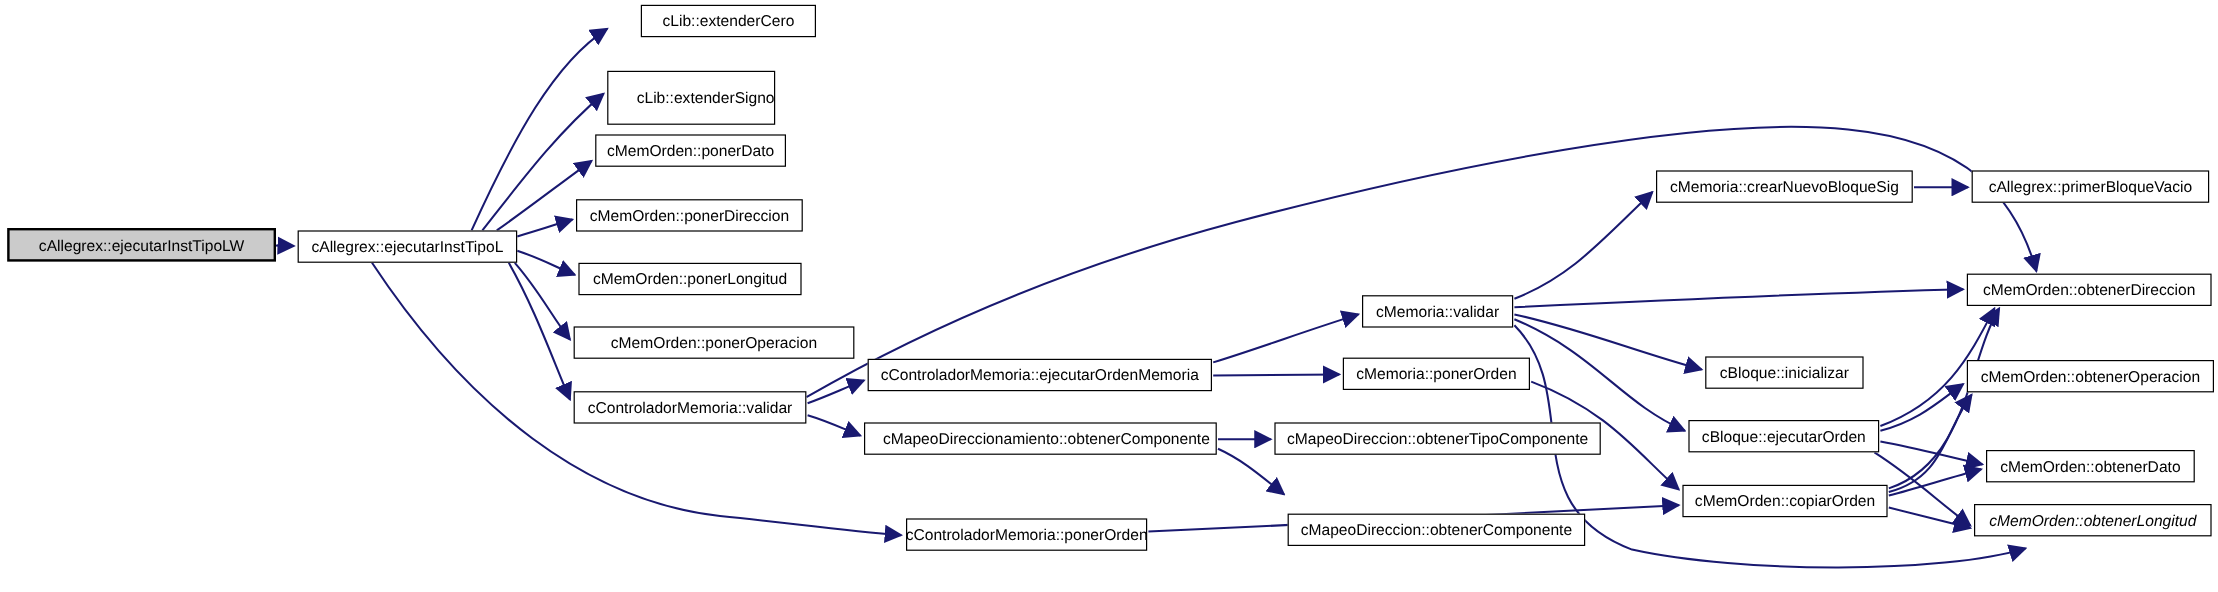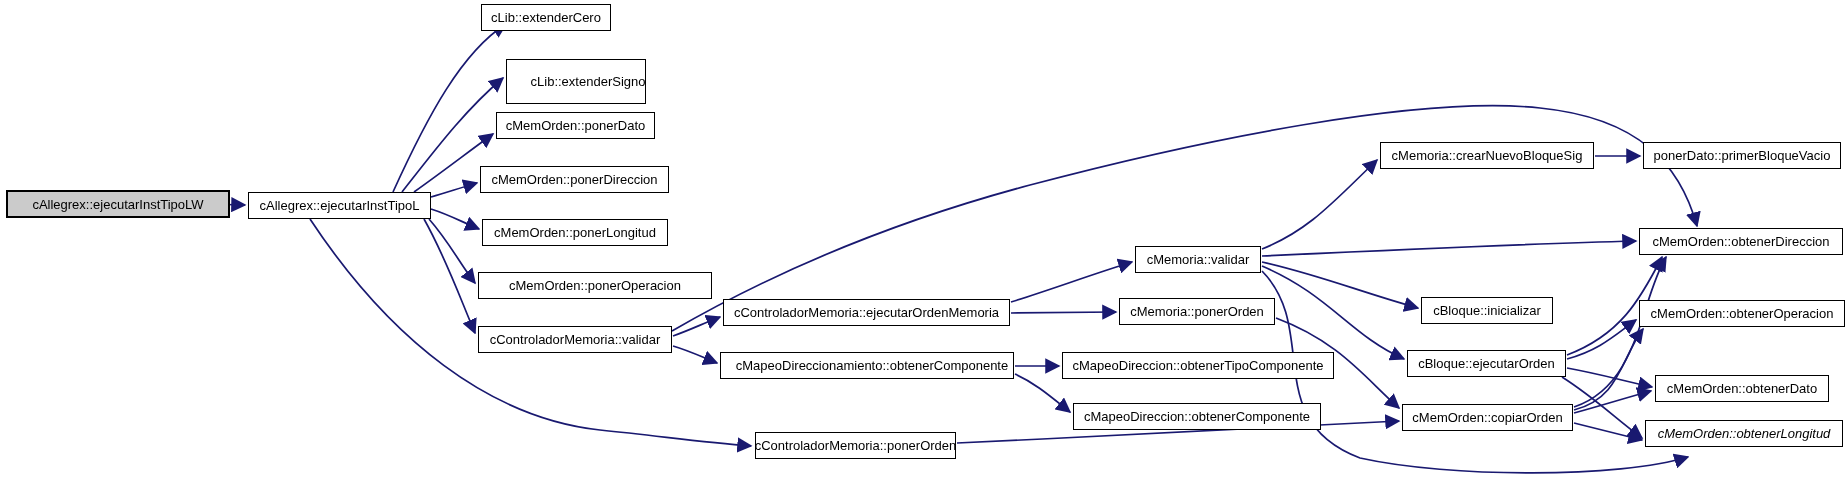--- a/index.html
+++ b/index.html
@@ -66,37 +66,37 @@
         <path class="edge" d="M1562,377 C1595,398 1615,418 1642,438" marker-end="url(#arrow)"></path>
         <path class="edge" d="M1574,407 C1640,385 1640,300 1666,257" marker-end="url(#arrow)"></path>
         <path class="edge" d="M1574,410 C1620,398 1620,360 1643,329" marker-end="url(#arrow)"></path>
         <path class="edge" d="M1574,413 C1600,406 1625,398 1651,391" marker-end="url(#arrow)"></path>
         <path class="edge" d="M1574,423 C1598,429 1618,434 1642,440" marker-end="url(#arrow)"></path>
       </g>
   </svg>
   <div>
       <div class="node focus" style="left: 6px; top: 190px; width: 224px; height: 28px;">cAllegrex::ejecutarInstTipoLW</div>
       <div class="node" style="left: 248px; top: 192px; width: 183px; height: 27px;">cAllegrex::ejecutarInstTipoL</div>
-      <div class="node" style="left: 481px; top: 4px; width: 130px; height: 27px;">cLib::extenderCero</div>
+      <div class="node" style="left: 534px; top: 4px; width: 146px; height: 27px;">cLib::extenderCero</div>
       <div class="node" style="left: 506px; top: 59px; width: 140px; height: 45px; padding-left: 24px;">cLib::extenderSigno</div>
       <div class="node" style="left: 496px; top: 112px; width: 159px; height: 27px;">cMemOrden::ponerDato</div>
       <div class="node" style="left: 480px; top: 166px; width: 189px; height: 27px;">cMemOrden::ponerDireccion</div>
       <div class="node" style="left: 482px; top: 219px; width: 186px; height: 27px;">cMemOrden::ponerLongitud</div>
       <div class="node" style="left: 478px; top: 272px; width: 234px; height: 27px;">cMemOrden::ponerOperacion</div>
       <div class="node" style="left: 478px; top: 326px; width: 194px; height: 27px;">cControladorMemoria::validar</div>
       <div class="node" style="left: 723px; top: 299px; width: 287px; height: 27px;">cControladorMemoria::ejecutarOrdenMemoria</div>
       <div class="node" style="left: 720px; top: 352px; width: 294px; height: 27px; padding-left: 10px;">cMapeoDireccionamiento::obtenerComponente</div>
       <div class="node" style="left: 755px; top: 432px; width: 201px; height: 27px;">cControladorMemoria::ponerOrden</div>
       <div class="node" style="left: 1135px; top: 246px; width: 126px; height: 27px;">cMemoria::validar</div>
       <div class="node" style="left: 1119px; top: 298px; width: 156px; height: 27px;">cMemoria::ponerOrden</div>
       <div class="node" style="left: 1062px; top: 352px; width: 272px; height: 27px;">cMapeoDireccion::obtenerTipoComponente</div>
-      <div class="node" style="left: 1073px; top: 403px; width: 248px; height: 27px;">cMapeoDireccion::obtenerComponente</div>
+      <div class="node" style="left: 1073px; top: 428px; width: 248px; height: 27px;">cMapeoDireccion::obtenerComponente</div>
       <div class="node" style="left: 1380px; top: 142px; width: 214px; height: 27px;">cMemoria::crearNuevoBloqueSig</div>
       <div class="node" style="left: 1421px; top: 297px; width: 132px; height: 27px;">cBloque::inicializar</div>
       <div class="node" style="left: 1407px; top: 350px; width: 159px; height: 27px;">cBloque::ejecutarOrden</div>
       <div class="node" style="left: 1402px; top: 404px; width: 171px; height: 27px;">cMemOrden::copiarOrden</div>
-      <div class="node" style="left: 1643px; top: 142px; width: 198px; height: 27px;">ponerDato::primerBloqueVacio</div>
+      <div class="node" style="left: 1643px; top: 142px; width: 198px; height: 27px;">cAllegrex::primerBloqueVacio</div>
       <div class="node" style="left: 1639px; top: 228px; width: 204px; height: 27px;">cMemOrden::obtenerDireccion</div>
       <div class="node" style="left: 1639px; top: 300px; width: 206px; height: 27px;">cMemOrden::obtenerOperacion</div>
       <div class="node" style="left: 1655px; top: 375px; width: 174px; height: 27px;">cMemOrden::obtenerDato</div>
       <div class="node" style="left: 1645px; top: 420px; width: 198px; height: 27px; font-style: italic;">cMemOrden::obtenerLongitud</div>
     </div>
 </div>
 
 </body></html>

